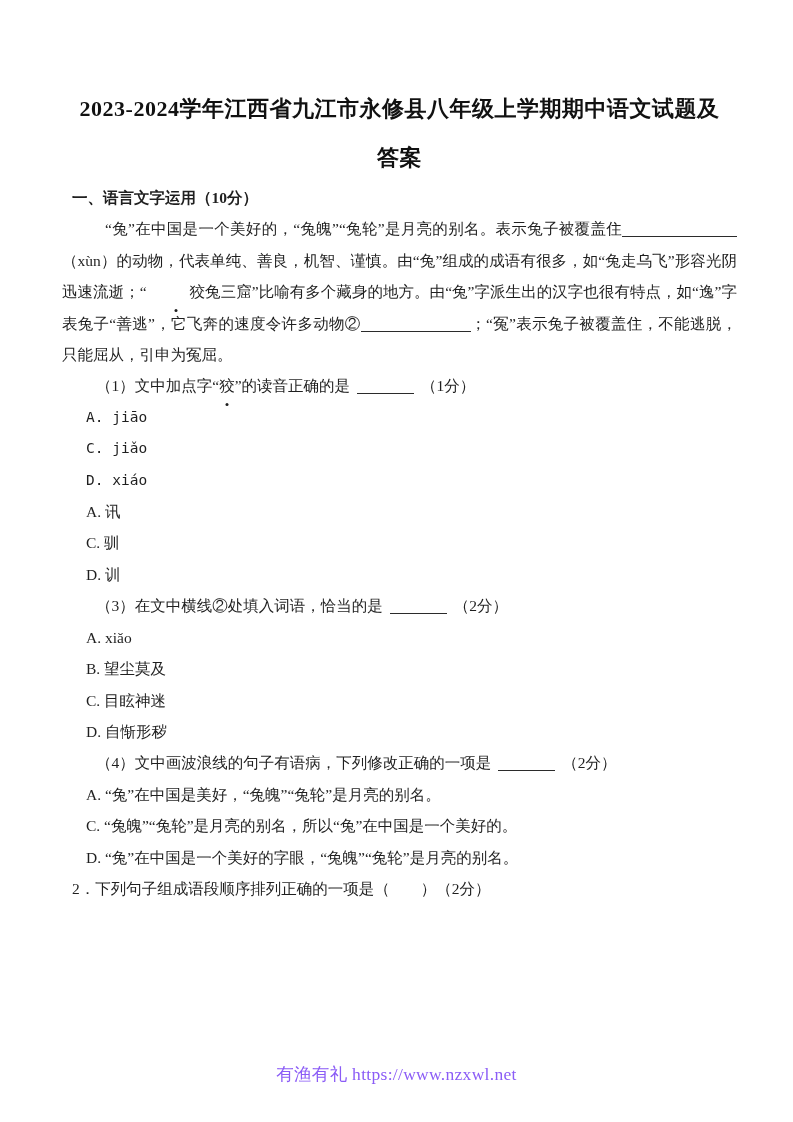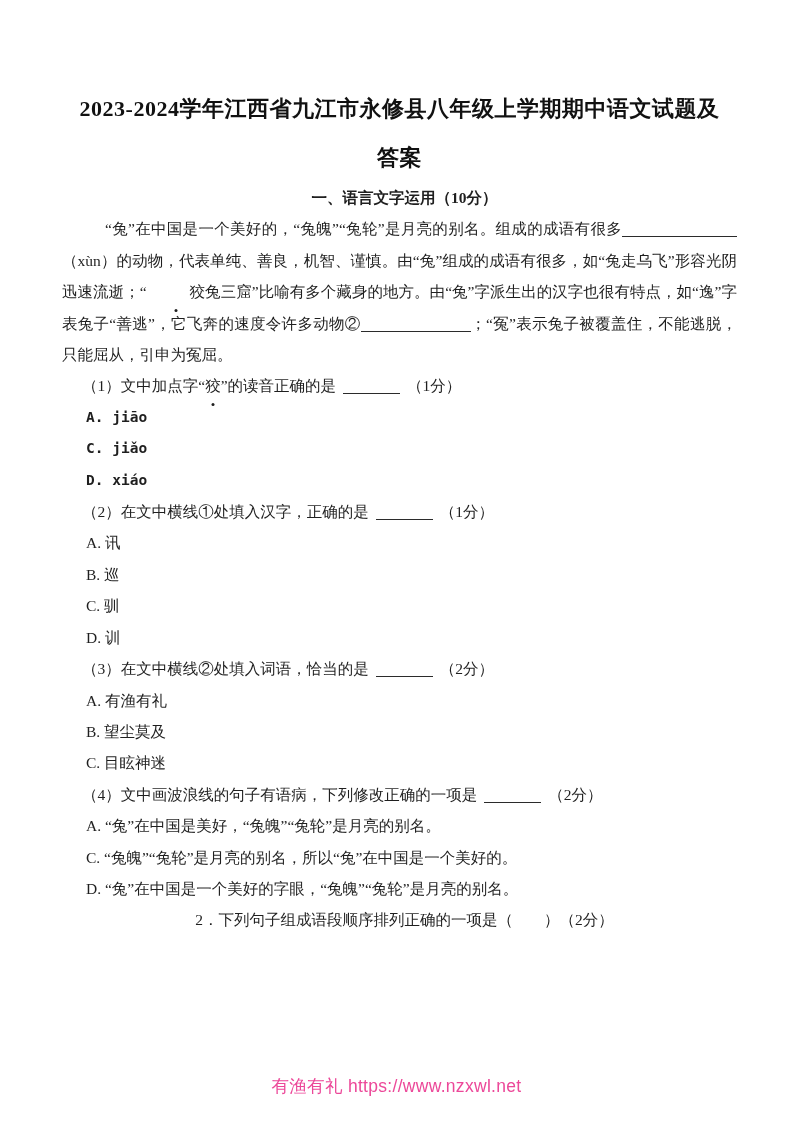--- a/index.html
+++ b/index.html
@@ -10,26 +10,26 @@
     font-family:"Liberation Serif","DejaVu Serif",serif;
     color:#1f1f1f;
   }
   .content { padding:84px 56px 0 62px; }
   .title {
     font-size:22px; font-weight:bold; line-height:49px;
     text-align:center; max-width:662px; margin:0 auto;
     letter-spacing:0.5px; color:#111;
   }
   .body { font-size:15.5px; line-height:31.4px; }
-  .q { margin-left:10px;text-align:center; }
+  .q { margin-left:10px; }
   .bold { font-weight:bold; }
   .passage { text-align:justify; text-indent:43px; }
-  .subq { margin-left:20px; }
+  .subq { margin-left:34px; }
   .option { margin-left:24px; }
-  .mono { font-family:"DejaVu Sans Mono","Liberation Mono",monospace; font-size:14.5px;font-weight:bold; }
+  .mono { font-family:"DejaVu Sans Mono","Liberation Mono",monospace; font-size:14.5px; }
   .wavy {
     text-decoration-style:wavy;
     text-decoration-thickness:1px;
     text-underline-offset:4px;
     text-decoration-color:#1f1f1f;
   }
   .blank {
     display:inline-block; height:1em; vertical-align:-3px;
     border-bottom:1.3px solid #2b2b2b;
   }
@@ -37,55 +37,54 @@
   .blank-2 { width:110px; }
   .blank-short { width:57px; margin:0 7px; }
   .emdot { position:relative; display:inline-block; }
   .emdot::after {
     content:""; position:absolute; left:50%; bottom:-4px;
     width:3px; height:3px; border-radius:50%; background:#1f1f1f;
     transform:translateX(-50%);
   }
   .footer {
     position:absolute; left:0; right:0; top:1062px; text-align:center;
-    font-family:Liberation Sans, sans-serif;
-    font-size:17.5px; color:#ec4899; letter-spacing:0.3px;margin-top:12px;
+    font-family:Liberation Serif, serif;
+    font-size:17.5px; color:#8b5cf6; letter-spacing:0.3px;
   }
 </style>
 </head>
 <body>
 
 <div class="page">
   <div class="content">
     <h1 class="title">2023-2024学年江西省九江市永修县八年级上学期期中语文试题及答案</h1>
 
     <div class="body">
       <div class="q bold">一、语言文字运用（10分）</div>
 
 
-      <p class="passage"><span class="wavy">“兔”在中国是一个美好的，“兔魄”“兔轮”是月亮的别名</span><span>。组成的成语有很多</span><span class="blank blank-1"></span><span>（xùn）的动物，代表单纯、善良，机智、谨慎。由“兔”组成的成语有很多，如“兔走乌飞”形容光阴迅速流逝；“</span><span class="emdot">狡</span><span>兔三窟”比喻有多个藏身的地方。由“兔”字派生出的汉字也很有特点，如“逸”字表兔子“善逃”，它飞奔的速度令许多动物②</span><span class="blank blank-2"></span><span>；“冤”表示兔子被覆盖住，不能逃脱，只能屈从，引申为冤屈。</span></p>
+      <p class="passage"><span class="wavy">“兔”在中国是一个美好的，“兔魄”“兔轮”是月亮的别名</span><span>。表示兔子被覆盖住</span><span class="blank blank-1"></span><span>（xùn）的动物，代表单纯、善良，机智、谨慎。由“兔”组成的成语有很多，如“兔走乌飞”形容光阴迅速流逝；“</span><span class="emdot">狡</span><span>兔三窟”比喻有多个藏身的地方。由“兔”字派生出的汉字也很有特点，如“逸”字表兔子“善逃”，它飞奔的速度令许多动物②</span><span class="blank blank-2"></span><span>；“冤”表示兔子被覆盖住，不能逃脱，只能屈从，引申为冤屈。</span></p>
 
       <div class="subq"><span>（1）文中加点字“</span><span class="emdot">狡</span><span>”的读音正确的是</span><span class="blank blank-short"></span><span>（1分）</span></div>
 
       <div class="option mono">A. jiāo</div>
       <div class="option mono">C. jiǎo</div>
       <div class="option mono">D. xiáo</div>
 
-      <div class="subq"><span>（2）在文中横线①处填入汉字，正确的是</span><span class="blank blank-short"></span><span>（1分）</span></div>
 
       <div class="option">A. 讯</div>
-      <div class="option">B. 巡</div>
       <div class="option">C. 驯</div>
       <div class="option">D. 训</div>
 
       <div class="subq"><span>（3）在文中横线②处填入词语，恰当的是</span><span class="blank blank-short"></span><span>（2分）</span></div>
 
-      <div class="option">A. 有渔有礼</div>
+      <div class="option">A. xiǎo</div>
       <div class="option">B. 望尘莫及</div>
       <div class="option">C. 目眩神迷</div>
+      <div class="option">D. 自惭形秽</div>
 
       <div class="subq"><span>（4）文中画波浪线的句子有语病，下列修改正确的一项是</span><span class="blank blank-short"></span><span>（2分）</span></div>
 
       <div class="option">A. “兔”在中国是美好，“兔魄”“兔轮”是月亮的别名。</div>
       <div class="option">C. “兔魄”“兔轮”是月亮的别名，所以“兔”在中国是一个美好的。</div>
       <div class="option">D. “兔”在中国是一个美好的字眼，“兔魄”“兔轮”是月亮的别名。</div>
 
       <div class="q">2．下列句子组成语段顺序排列正确的一项是（　　）（2分）</div>
     </div>
   </div>

